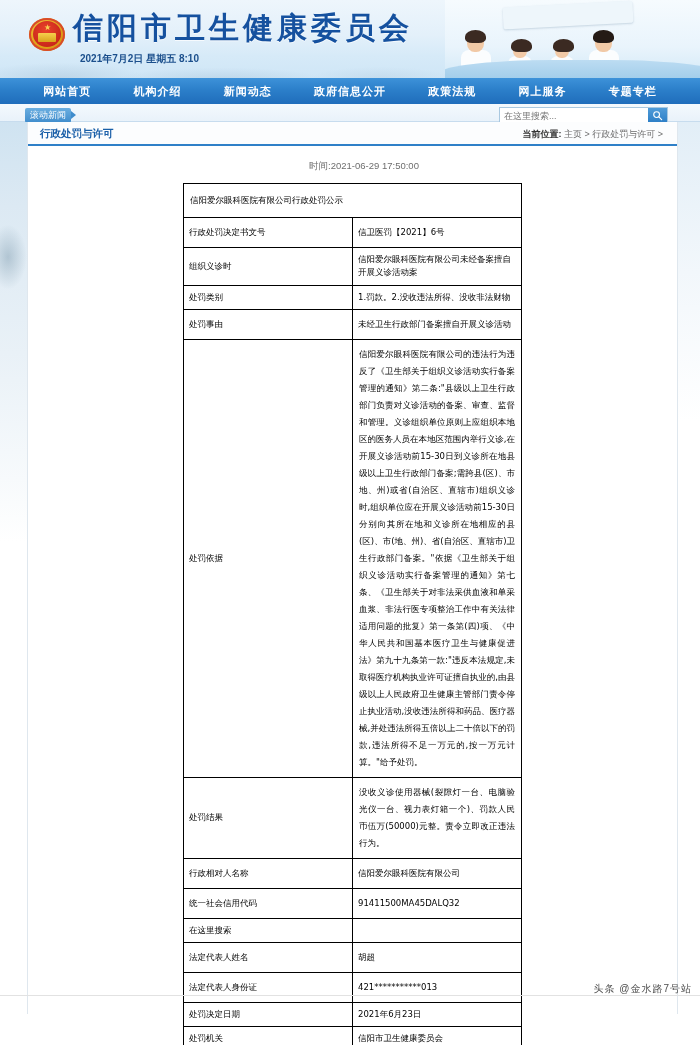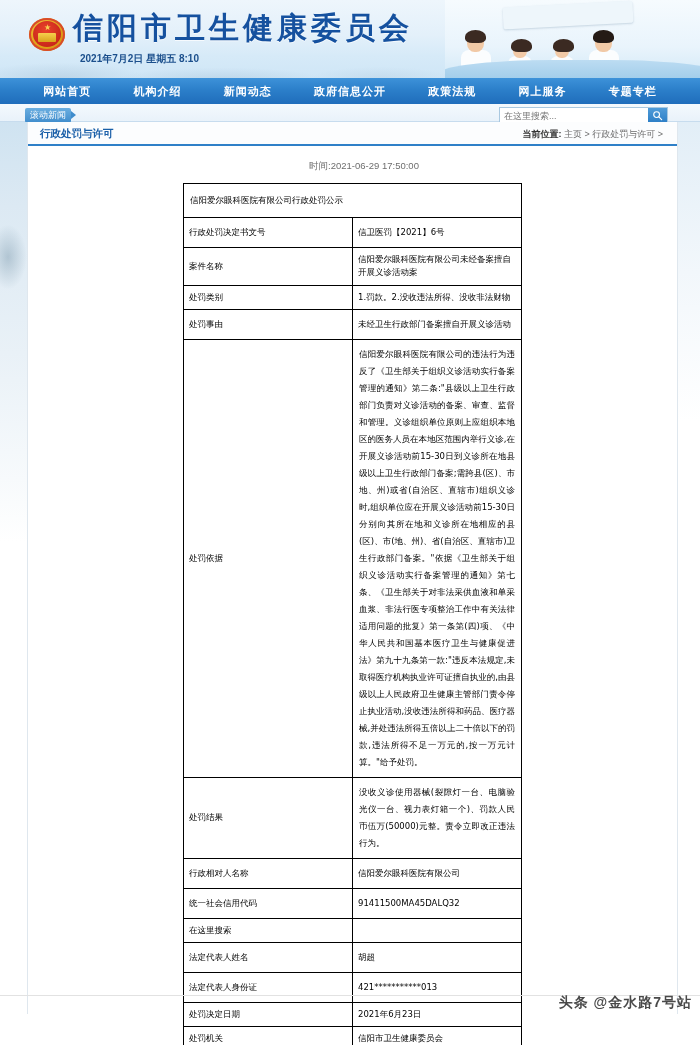--- a/index.html
+++ b/index.html
@@ -287,23 +287,23 @@
   .doc-table td.two-line { height: 30px; }
 
   .bottom-rule {
     position: absolute;
     left: 0; right: 0; bottom: 18px;
     height: 1px;
     background: #e2e2e2;
   }
   .watermark {
     position: absolute;
-    right: 8px; bottom: 2px;
-    font-size: 14px;
-    font-weight: bold;
+    right: 8px; bottom: 18px;
+    font-size: 10px;
+    font-weight: normal;
     color: #3a3a3a;
     letter-spacing: 1px;
     white-space: nowrap;
     opacity: .92;
   }
 </style>
 </head>
 <body>
 
 <div id="page">
@@ -395,21 +395,21 @@
         <tbody>
           <tr>
             <td class="title-cell" colspan="2">信阳爱尔眼科医院有限公司行政处罚公示</td>
           </tr>
 
           <tr>
             <td class="label two-line">行政处罚决定书文号</td>
             <td>信卫医罚【2021】6号</td>
           </tr>
           <tr>
-            <td class="label">案件名称</td>
+            <td class="label">组织义诊时</td>
             <td>信阳爱尔眼科医院有限公司未经备案擅自开展义诊活动案</td>
           </tr>
           <tr>
             <td class="label">处罚类别</td>
             <td>1.罚款。2.没收违法所得、没收非法财物</td>
           </tr>
           <tr>
             <td class="label two-line">处罚事由</td>
             <td>未经卫生行政部门备案擅自开展义诊活动</td>
           </tr>

